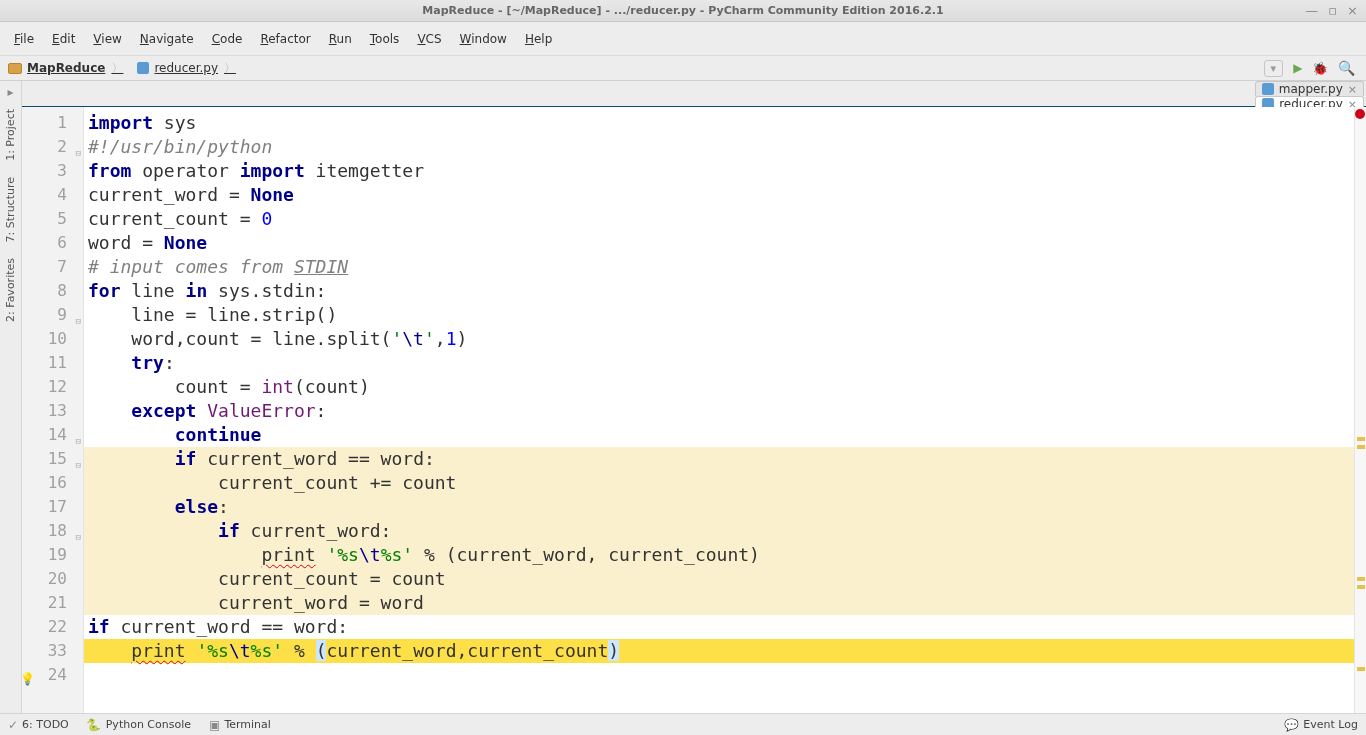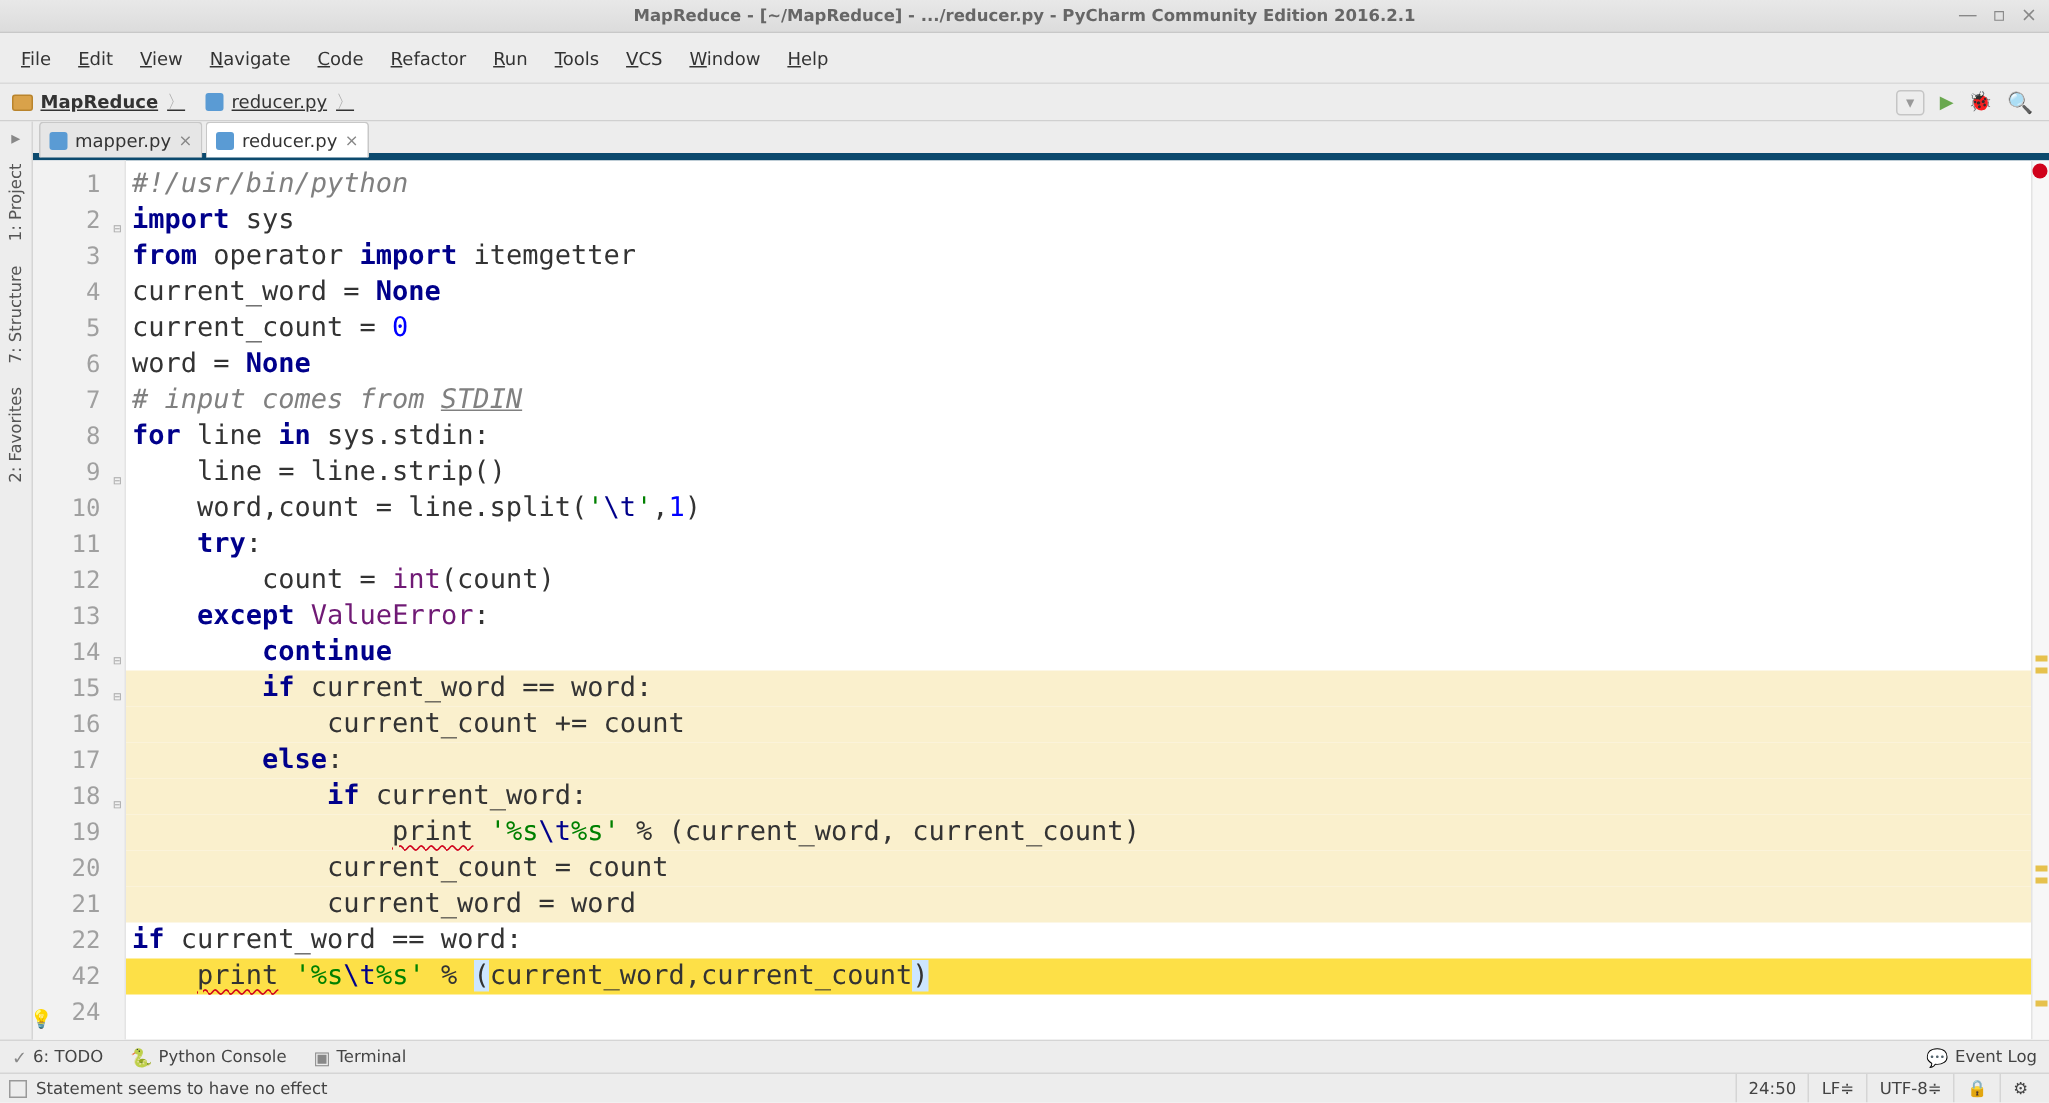--- a/index.html
+++ b/index.html
@@ -32,21 +32,21 @@
 
 
 .mainarea { flex:1; display:flex; min-height:0; }
 .leftstrip { width:22px; background:#ededed; border-right:1px solid #d5d5d5; display:flex; flex-direction:column; align-items:center; padding-top:4px; gap:4px; }
 .leftstrip .sideways { writing-mode:vertical-rl; transform:rotate(180deg); font-size:11px; color:#555; padding:6px 0; cursor:pointer; display:flex; align-items:center; gap:4px; }
 .leftstrip .topicon { font-size:12px; color:#888; }
 
 .editorcol { flex:1; display:flex; flex-direction:column; min-width:0; }
 
 
-.tabsbar { height:26px; background:#ededed; border-bottom:5px solid #0c4a6e; display:flex; padding-left:4px; }
+.tabsbar { height:26px; background:#ededed; border-bottom:1px solid #0c4a6e; display:flex; align-items:flex-end; padding-left:4px;flex-direction:column; }
 .tab { height:24px; border:1px solid #c8c8c8; border-bottom:none; background:#e6e6e6; border-radius:3px 3px 0 0; display:flex; align-items:center; padding:0 6px; margin-right:2px; font-size:12px; cursor:pointer; gap:5px; }
 .tab.active { background:#fff; }
 .tab .pyicon2 { width:12px; height:12px; background:#5a9bd4; border-radius:2px; }
 .tab .close { color:#888; font-size:11px; }
 
 
 .editorwrap { flex:1; display:flex; background:#fff; min-height:0; position:relative; }
 .gutter { width:62px; background:#f2f2f2; border-right:1px solid #e4e4e4; padding-top:4px; }
 .gutter .ln { height:24px; text-align:right; padding-right:16px; color:#a0a0a0; font-family:"DejaVu Sans Mono","Liberation Mono",monospace; font-size:16px; line-height:24px; position:relative; }
 .gutter .ln .fold { position:absolute; right:2px; top:6px; font-size:9px; color:#aaa; }
@@ -169,26 +169,26 @@
             <div class="ln">13</div>
             <div class="ln">14<span class="fold">⊟</span></div>
             <div class="ln">15<span class="fold">⊟</span></div>
             <div class="ln">16</div>
             <div class="ln">17</div>
             <div class="ln">18<span class="fold">⊟</span></div>
             <div class="ln">19</div>
             <div class="ln">20</div>
             <div class="ln">21</div>
             <div class="ln">22</div>
-            <div class="ln">42</div>
+            <div class="ln">33</div>
             <div class="ln">24<span class="bulb">💡</span></div>
           </div>
         <div class="codearea" id="codearea">
-          <div class="codeline"><span class="cm">#!/usr/bin/python</span></div>
-            <div class="codeline"><span class="kw">import</span> sys</div>
+          <div class="codeline"><span class="kw">import</span> sys</div>
+            <div class="codeline"><span class="cm">#!/usr/bin/python</span></div>
             <div class="codeline"><span class="kw">from</span> operator <span class="kw">import</span> itemgetter</div>
             <div class="codeline">current_word = <span class="kw">None</span></div>
             <div class="codeline">current_count = <span class="num">0</span></div>
             <div class="codeline">word = <span class="kw">None</span></div>
             <div class="codeline"><span class="cm"># input comes from <u>STDIN</u></span></div>
             <div class="codeline"><span class="kw">for</span> line <span class="kw">in</span> sys.stdin:</div>
             <div class="codeline">    line = line.strip()</div>
             <div class="codeline">    word,count = line.split(<span class="str">'</span><span class="esc">\t</span><span class="str">'</span>,<span class="num">1</span>)</div>
             <div class="codeline">    <span class="kw">try</span>:</div>
             <div class="codeline">        count = <span class="bi">int</span>(count)</div>
@@ -229,24 +229,14 @@
         <span class="bicon">▣</span>
         <span>Terminal</span>
       </div>
       <div class="spacer"></div>
       <div class="bitem">
         <span class="bicon">💬</span>
         <span>Event Log</span>
       </div>
     </div>
 
-  <div class="statusbar">
-    <span class="sicon2"></span>
-    <span>Statement seems to have no effect</span>
-    <div class="spacer"></div>
-    <span class="sfield">24:50</span>
-    <span class="sfield">LF≑</span>
-    <span class="sfield">UTF-8≑</span>
-    <span class="sfield">🔒</span>
-    <span class="sfield">⚙</span>
-  </div>
 
 </div>
 
 </body></html>

